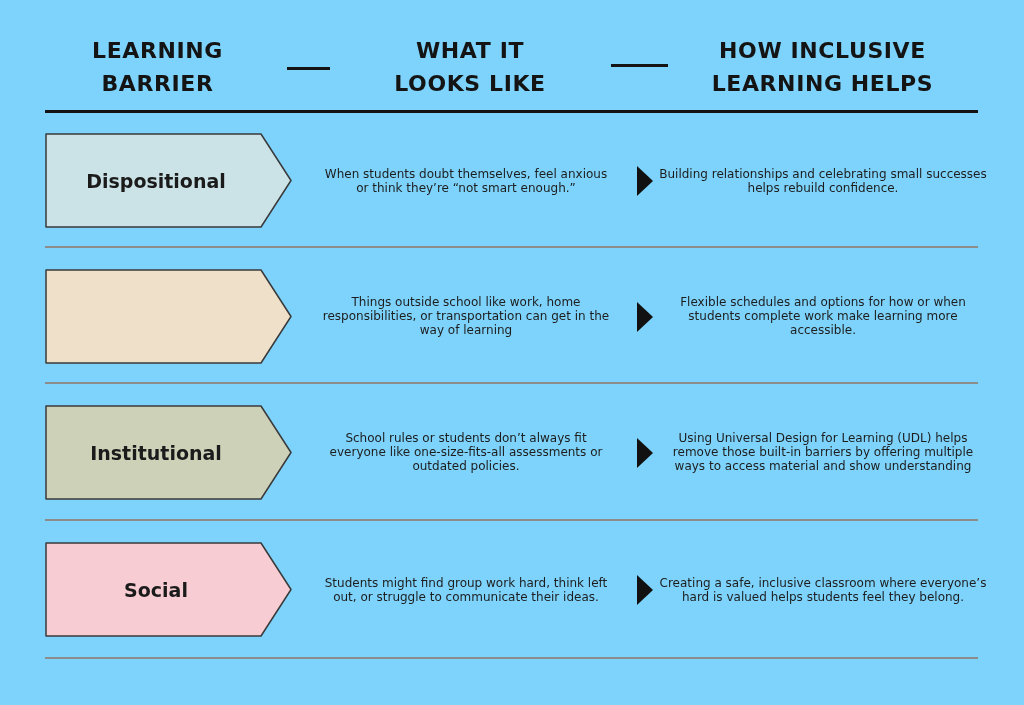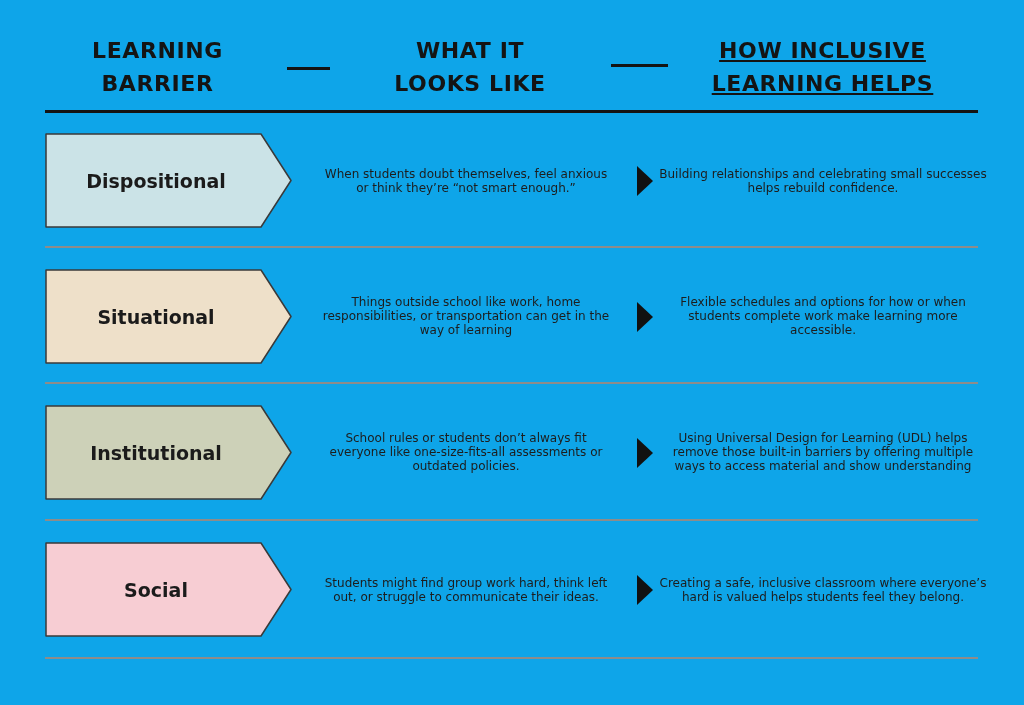--- a/index.html
+++ b/index.html
@@ -1,35 +1,35 @@
 <!DOCTYPE html>
 <html><head>
 <meta charset="utf-8">
 <style>
   * { margin:0; padding:0; box-sizing:border-box; }
   html,body { background:#e8e8e8; }
   .canvas {
     position:relative;
     width:1024px; height:705px;
-    background:#0ea5e9;
+    background:#7dd3fc;
     font-family:"DejaVu Sans", sans-serif;
     color:#1d1d1d;
     overflow:hidden;
     margin:0 auto;
   }
   
   .hdr-col {
     position:absolute; top:34px;
     text-align:center;
     font-weight:bold; font-size:22px; line-height:33px;
     letter-spacing:0.6px; color:#141414;
   }
   .hdr-col1 { left:45px;  width:225px; }
   .hdr-col2 { left:330px; width:280px; }
-  .hdr-col3 { left:655px; width:335px;text-decoration:underline; }
+  .hdr-col3 { left:655px; width:335px; }
   .hdr-dash { position:absolute; height:3px; background:#141414; }
   .dash1 { left:287px; top:67px; width:43px; }
   .dash2 { left:611px; top:64px; width:57px; }
   .rule-black {
     position:absolute; left:45px; top:110px;
     width:933px; height:3px; background:#141414;
   }
   
   .row { position:absolute; left:0; width:1024px; height:95px; }
   .row1 { top:133px; } .row2 { top:269px; } .row3 { top:405px; } .row4 { top:542px; }
@@ -91,21 +91,20 @@
     <div class="play-icon"></div>
     <div class="cell cell-helps">Building relationships and celebrating small successes helps rebuild confidence.</div>
   </div>
   <div class="rule-gray div1"></div>
 
   <div class="row row2">
     <div class="shape-wrap">
       <svg width="248" height="95" viewBox="0 0 248 95">
         <polygon points="1,1 216,1 246,47.5 216,94 1,94" stroke="#3a3a3a" stroke-width="1.5" stroke-linejoin="round" fill="#eee0c9"></polygon>
       </svg>
-      <div class="barrier-label">Situational</div>
     </div>
     <div class="cell cell-looks">Things outside school like work, home responsibilities, or transportation can get in the way of learning</div>
     <div class="play-icon"></div>
     <div class="cell cell-helps">Flexible schedules and options for how or when students complete work make learning more accessible.</div>
   </div>
   <div class="rule-gray div2"></div>
 
   <div class="row row3">
     <div class="shape-wrap">
       <svg width="248" height="95" viewBox="0 0 248 95">

